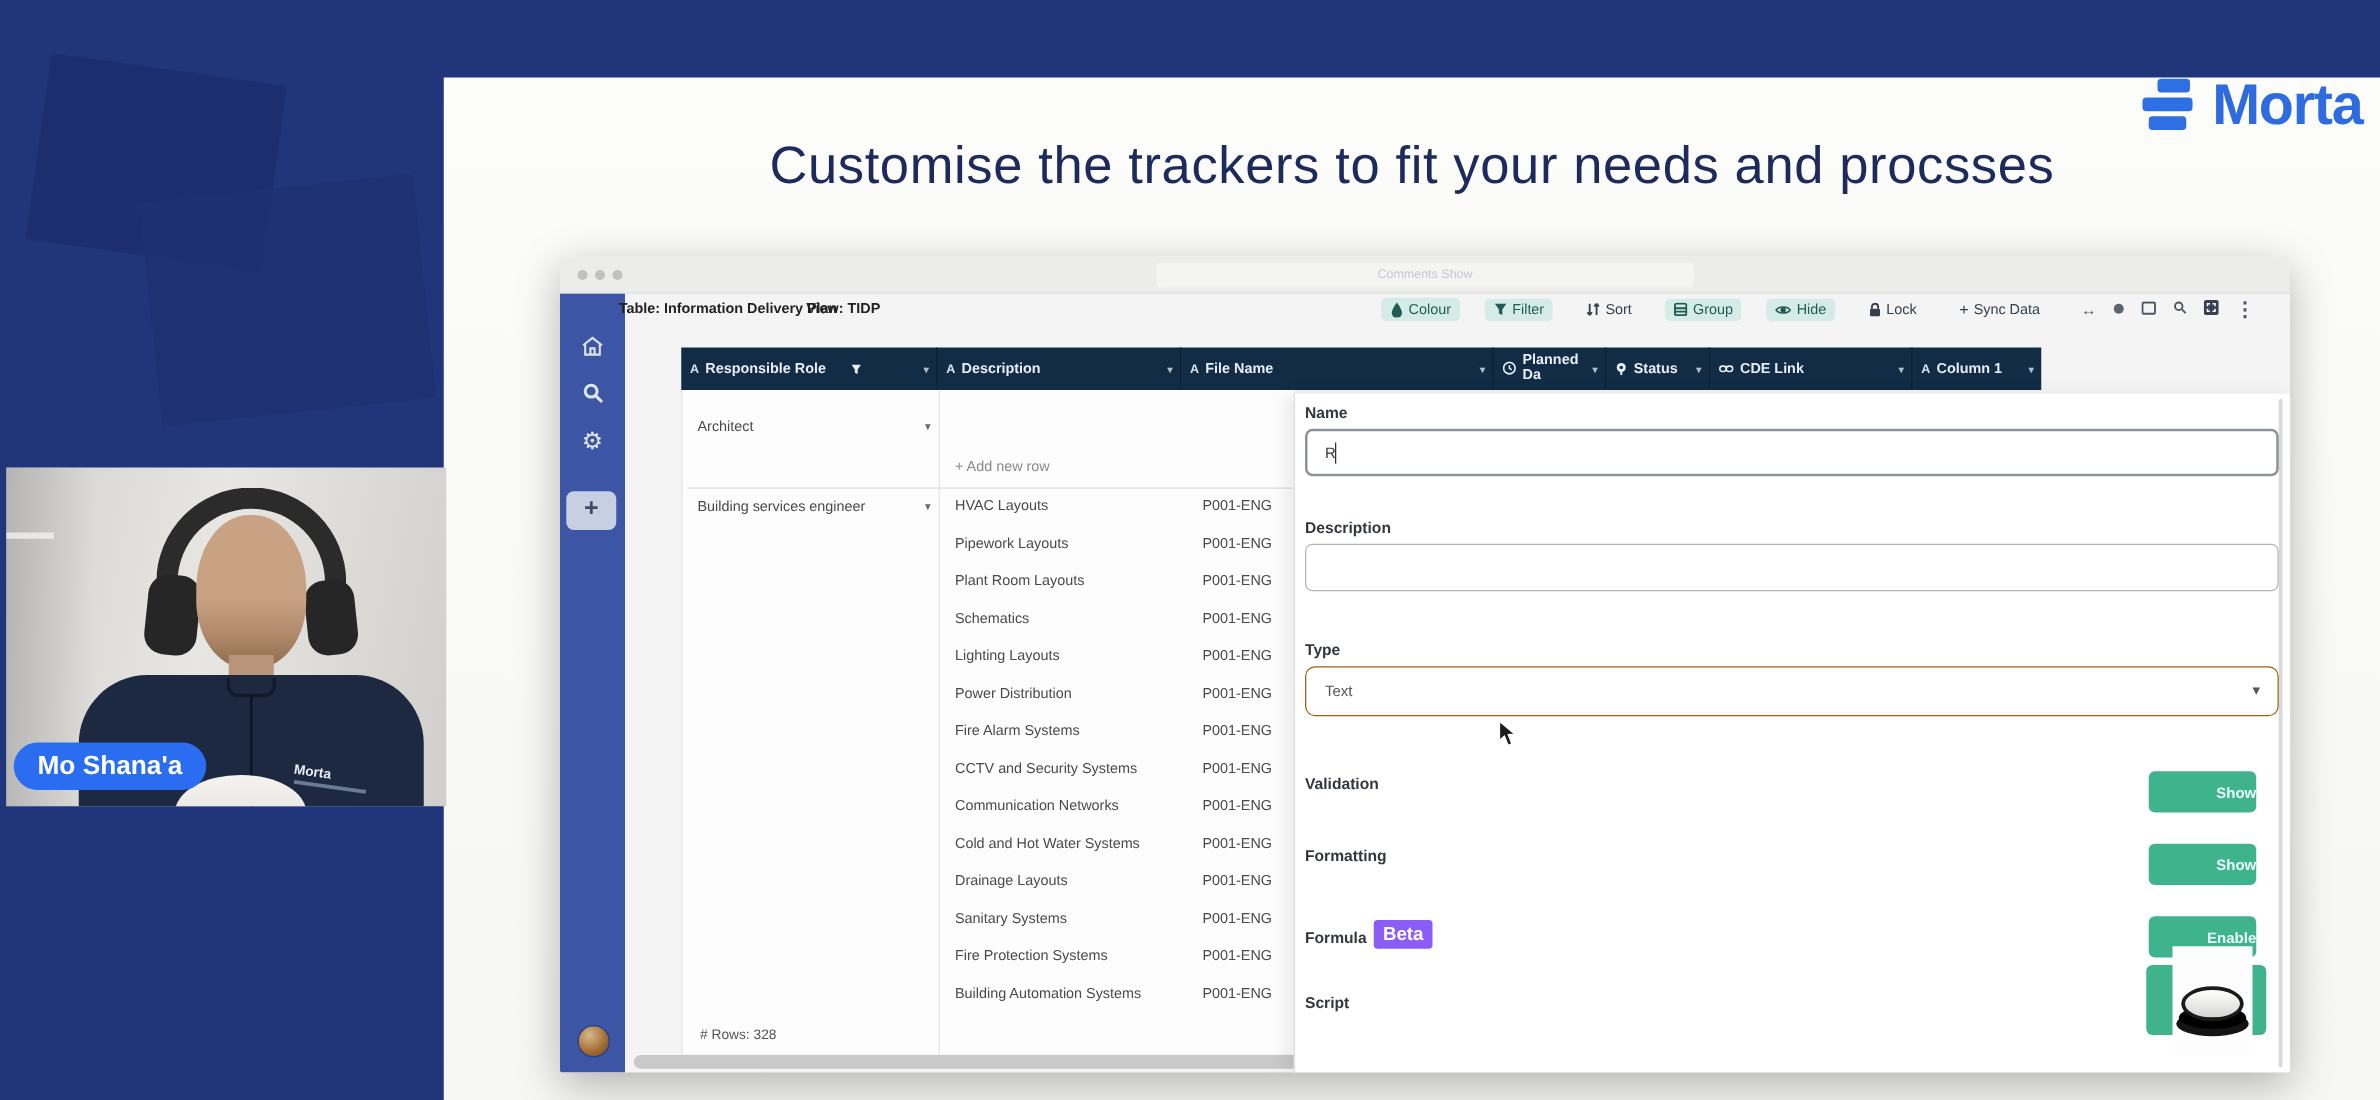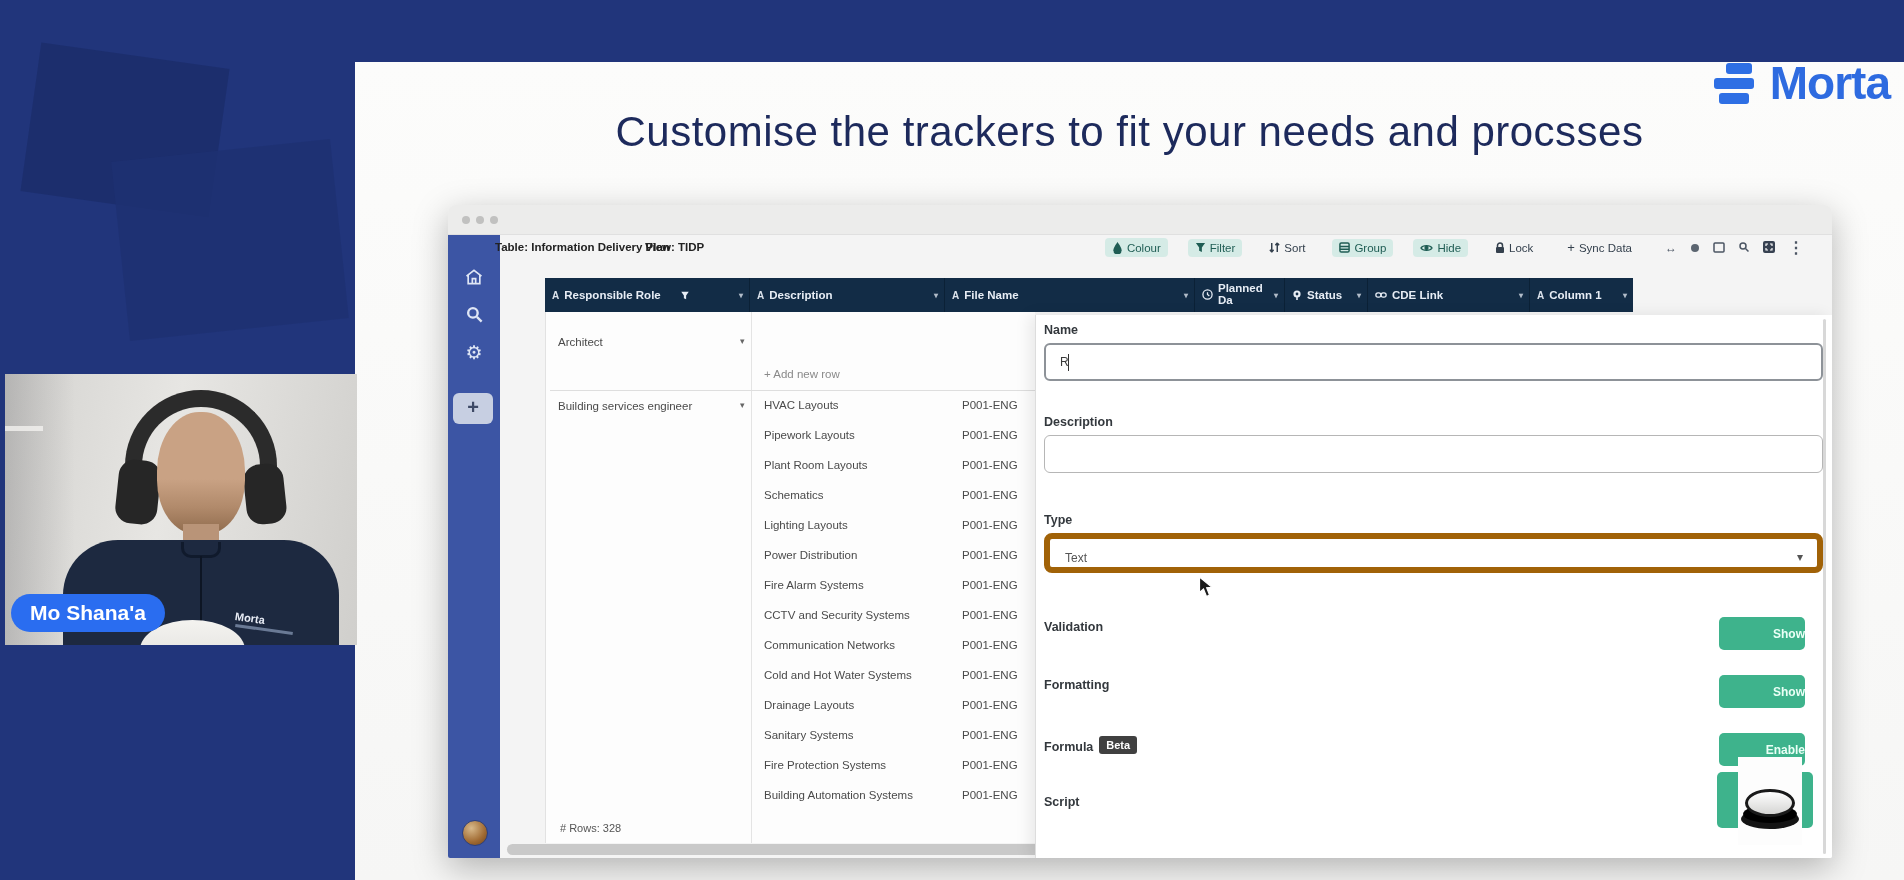--- a/index.html
+++ b/index.html
@@ -74,29 +74,29 @@
   .hscroll { left:59px; bottom:3px; width:1320px; height:11px; background:#c9c9c9; border-radius:6px; }
 
   
   .panel { left:587px; top:110px; width:797px; bottom:0; background:#fff;
     border-left:1px solid #ddd; box-shadow:-6px 0 14px rgba(0,0,0,.08); }
   .pscroll { right:6px; top:4px; bottom:4px; width:3px; background:#d8d8d8; border-radius:2px; }
   .plabel { left:8px; font-size:12.5px; font-weight:bold; color:#33383d; }
   .pinput { left:8px; width:779px; height:38px; border-radius:6px; background:#fff; }
   .in-name { top:28px; border:2px solid #8d9298; }
   .in-desc { top:120px; border:1px solid #b6b6b6; }
-  .in-type { top:218px; height:40px; border:6px solid #a16207; border-radius:8px; }
+  .in-type { top:218px; height:40px; border:1px solid #a16207; border-radius:8px; }
   .in-val { position:absolute; left:14px; top:10px; font-size:12px; color:#3a3a3a; }
   .cursorbar { position:absolute; left:22px; top:9px; width:1px; height:17px; background:#333; }
   .type-val { position:absolute; left:15px; top:12px; font-size:12px; color:#555; }
   .type-chev { position:absolute; right:14px; top:11px; font-size:12px; color:#555; }
   .sec-label { position:absolute; left:8px; font-size:12.5px; font-weight:bold; color:#33383d; }
   .gbtn { position:absolute; left:683px; width:86px; height:33px; background:#3eb38c; border:none;
     border-radius:5px; color:#eafff6; font-size:12px; font-weight:bold; font-family:inherit;text-align:right; }
-  .beta { display:inline-block; margin-left:6px; background:#404040; color:#fff; font-size:11px;
+  .beta { display:inline-block; margin-left:6px; background:#8b5cf6; color:#fff; font-size:15px;
     font-weight:bold; padding:3px 7px; border-radius:3px; vertical-align:2px; }
   .knob-btn { position:absolute; left:681px; top:457px; width:96px; height:56px; background:#3eb38c; border-radius:5px; }
   .knob-box { position:absolute; left:702px; top:442px; width:64px; height:88px; background:#fdfdfd; }
   .kb1 { position:absolute; bottom:16px; left:3px; width:58px; height:20px; background:#141414; border-radius:50%; }
   .kb2 { position:absolute; bottom:22px; left:5px; width:54px; height:18px; background:#000; border-radius:50%; }
   .kb3 { position:absolute; bottom:28px; left:7px; width:50px; height:28px; border-radius:50%;
     background:linear-gradient(#ffffff,#d5d5d3); border:3px solid #1a1a1a; }
 
   
   .webcam { left:5px; top:374px; width:352px; height:271px; overflow:hidden;
@@ -145,20 +145,21 @@
         </div>
       <div class="brand-text">Morta</div>
     </div>
 
     <div class="abs appwin">
 
       <div class="abs titlebar">
         <div class="abs tdot" style="left:14px"></div>
         <div class="abs tdot" style="left:28px"></div>
         <div class="abs tdot" style="left:42px"></div>
+        <div class="abs pill">Comments  Show</div>
       </div>
 
       <div class="abs sidebar">
         <div class="abs sb-ic" style="top:32px">
           <svg width="20" height="20" viewBox="0 0 24 24" fill="none" stroke="#dfe6f5" stroke-width="2">
               <path d="M3 11 L12 4 L21 11 M5 10 V20 H19 V10 M10 20 V14 H14 V20"></path>
             </svg>
         </div>
         <div class="abs sb-ic" style="top:70px">
           <svg width="19" height="19" viewBox="0 0 24 24" fill="none" stroke="#dfe6f5" stroke-width="3">

